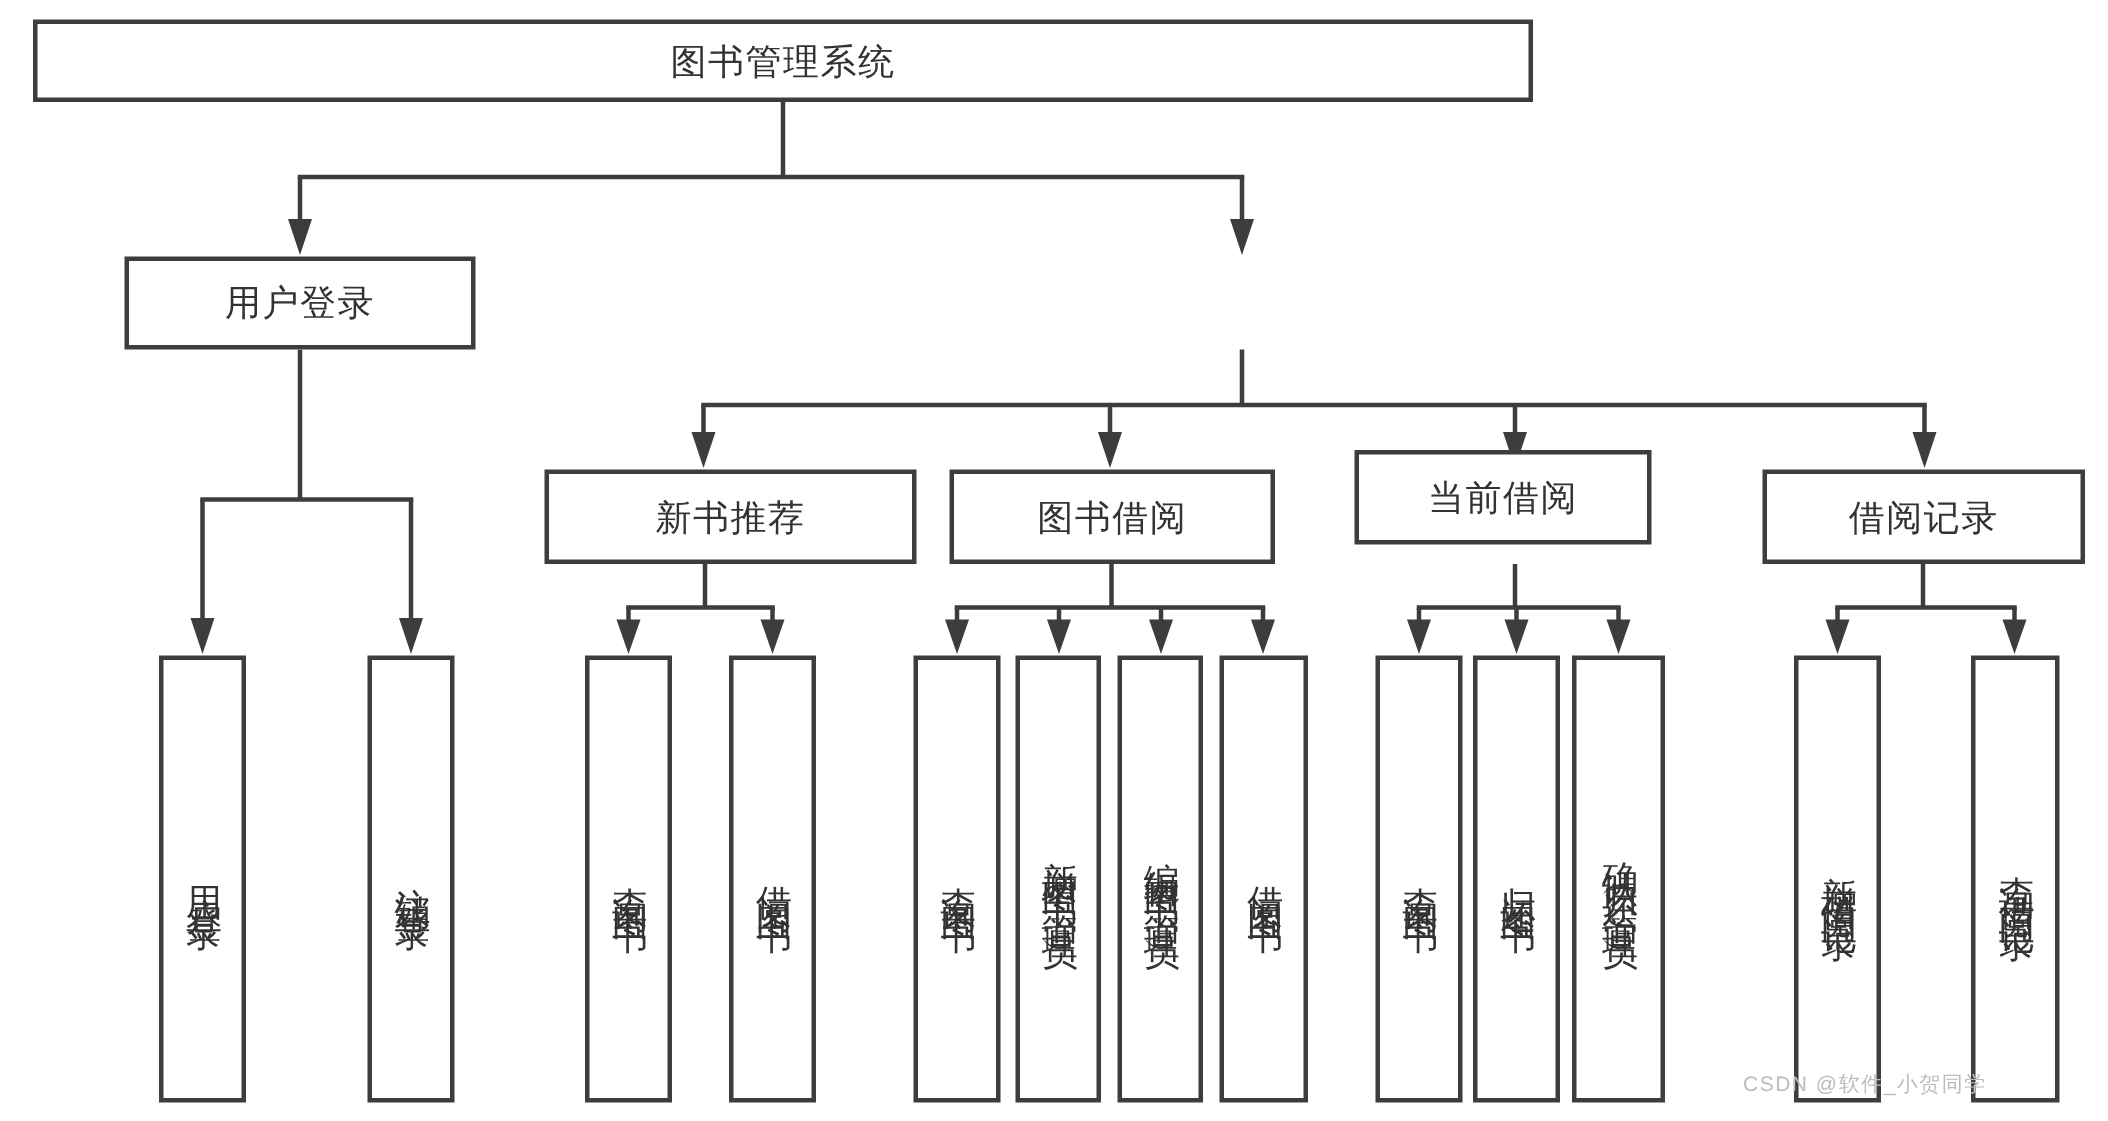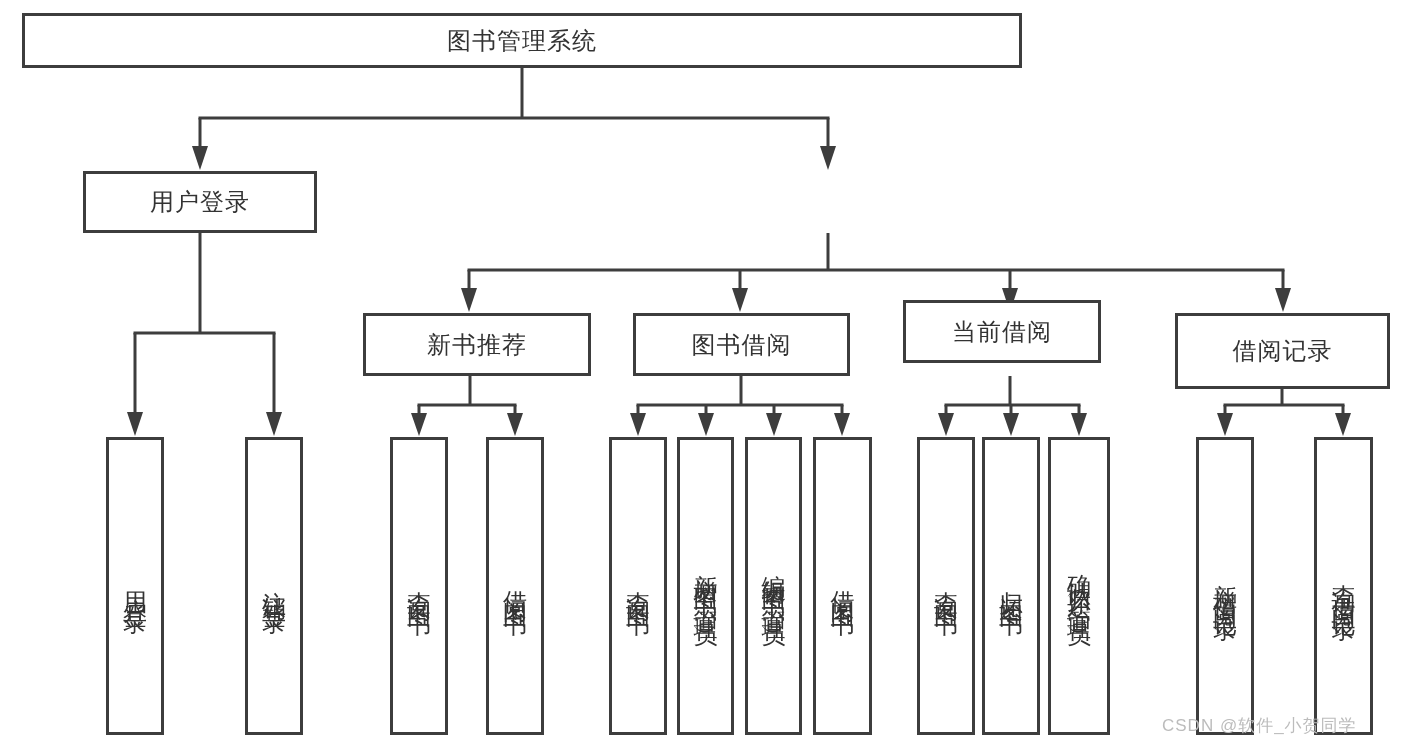--- a/index.html
+++ b/index.html
@@ -35,21 +35,21 @@
   .node.v .vtext {
     writing-mode: vertical-rl;
     letter-spacing: 7px;
     line-height: 1;
     white-space: nowrap;
   }
   .watermark {
     position: absolute;
     left: 1162px;
     top: 714px;
-    font-size: 17px;
+    font-size: 14px;
     color: #bcbcbc;
     letter-spacing: 1px;
     white-space: nowrap;
     z-index: 5;
   }
 </style>
 </head>
 <body>
 
 <div class="canvas">
@@ -124,30 +124,30 @@
   </svg>
 
   <div class="node h" style="left:22px; top:13px; width:1000px; height:55px;">
     <span>图书管理系统</span>
   </div>
 
   <div class="node h" style="left:83px; top:171px; width:234px; height:62px;">
     <span>用户登录</span>
   </div>
 
-  <div class="node h" style="left:363px; top:313px; width:228px; height:63px;">
+  <div class="node h" style="left:363px; top:313px; width:248px; height:63px;">
     <span>新书推荐</span>
   </div>
   <div class="node h" style="left:633px; top:313px; width:217px; height:63px;">
     <span>图书借阅</span>
   </div>
   <div class="node h" style="left:903px; top:300px; width:198px; height:63px;">
     <span>当前借阅</span>
   </div>
-  <div class="node h" style="left:1175px; top:313px; width:215px; height:76px;">
+  <div class="node h" style="left:1175px; top:313px; width:215px; height:63px;">
     <span>借阅记录</span>
   </div>
 
   <div class="node v" style="left:106px; top:437px; width:58px; height:298px;">
     <span class="vtext">用户登录</span>
   </div>
   <div class="node v" style="left:245px; top:437px; width:58px; height:298px;">
     <span class="vtext">注销登录</span>
   </div>
 

